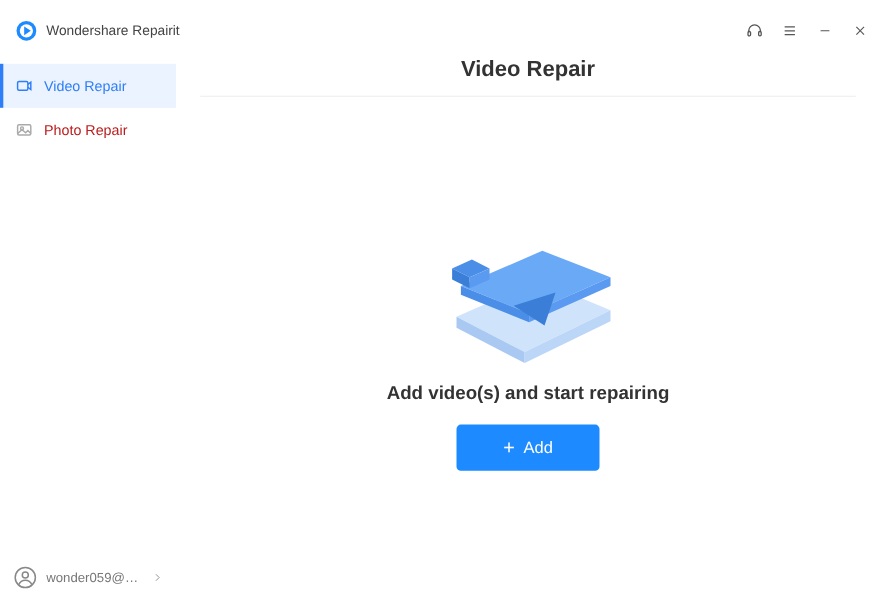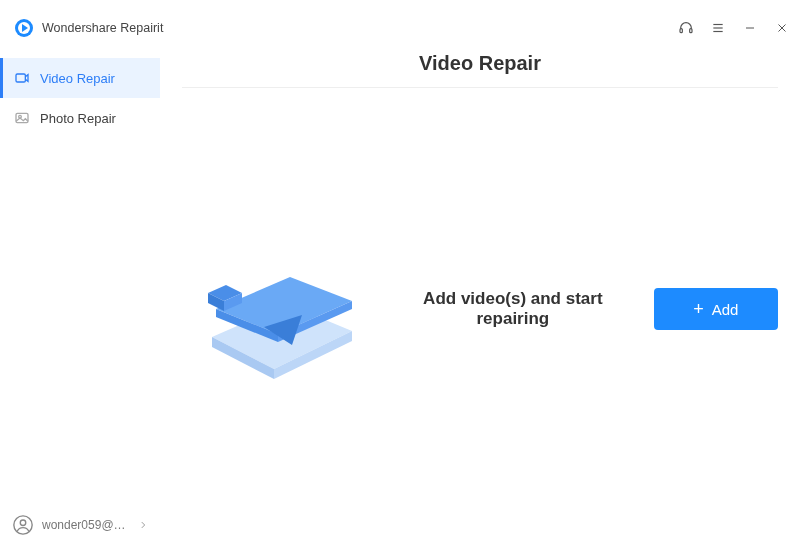--- a/index.html
+++ b/index.html
@@ -6,30 +6,30 @@
   html, body { width: 800px; height: 550px; font-family: "Segoe UI", Arial, sans-serif; background: #fff; overflow: hidden; }
   .app { display: flex; flex-direction: column; width: 100%; height: 100%; }
   .titlebar { display: flex; align-items: center; height: 40px; padding: 16px 10px 0 14px; }
   .titlebar .brand { display: flex; align-items: center; gap: 8px; }
   .titlebar .brand .name { font-size: 12.5px; color: #444; }
   .titlebar .spacer { flex: 1; }
   .titlebar .controls { display: flex; align-items: center; gap: 16px; }
   .titlebar .controls .ctl { width: 16px; height: 16px; display: flex; align-items: center; justify-content: center; color: #555; cursor: pointer; }
   .body { flex: 1; display: flex; min-height: 0; text-align: center; }
   .sidebar { width: 160px; display: flex; flex-direction: column; padding-top: 18px; }
-  .side-item { display: flex; align-items: center; gap: 10px; height: 40px; padding: 0 14px; font-size: 13px; color: #404040; cursor: pointer; position: relative; }
+  .side-item { display: flex; align-items: center; gap: 10px; height: 40px; padding: 0 14px; font-size: 13px; color: #b91c1c; cursor: pointer; position: relative; }
   .side-item.active { background: #eaf3ff; color: #2d7ef7; }
   .side-item.active::before { content: ""; position: absolute; left: 0; top: 0; bottom: 0; width: 3px; background: #2d7ef7; }
   .side-item .sicon { width: 16px; height: 16px; display: flex; align-items: center; justify-content: center; }
   .sidebar .grow { flex: 1; }
   .account { display: flex; align-items: center; gap: 8px; padding: 10px 12px 14px; color: #777; font-size: 12px; cursor: pointer; }
   .account .uname { max-width: 100px; white-space: nowrap; overflow: hidden; text-overflow: ellipsis; }
   .main { flex: 1; display: flex; flex-direction: column; padding: 12px 22px 20px 22px; }
   .page-title { font-size: 20px; font-weight: 600; color: #333; padding-bottom: 12px; border-bottom: 1px solid #eee; }
-  .content { flex: 1; display: flex; flex-direction: row; align-items: center; justify-content: center; gap: 18px; }
+  .content { flex: 1; display: flex; flex-direction: column; align-items: center; justify-content: center; gap: 18px; }
   .illus { width: 190px; height: 140px; position: relative; }
   .prompt { font-size: 17px; font-weight: 600; color: #333; }
   .add-btn { display: flex; align-items: center; justify-content: center; gap: 8px; width: 130px; height: 42px; background: #1d8bff; color: #fff; border-radius: 4px; font-size: 15px; cursor: pointer; font-weight: 500; }
   .add-btn .plus { font-size: 18px; line-height: 1; }
   svg { display: block; }
 </style>
 </head>
 <body>
 
 <div class="app">

